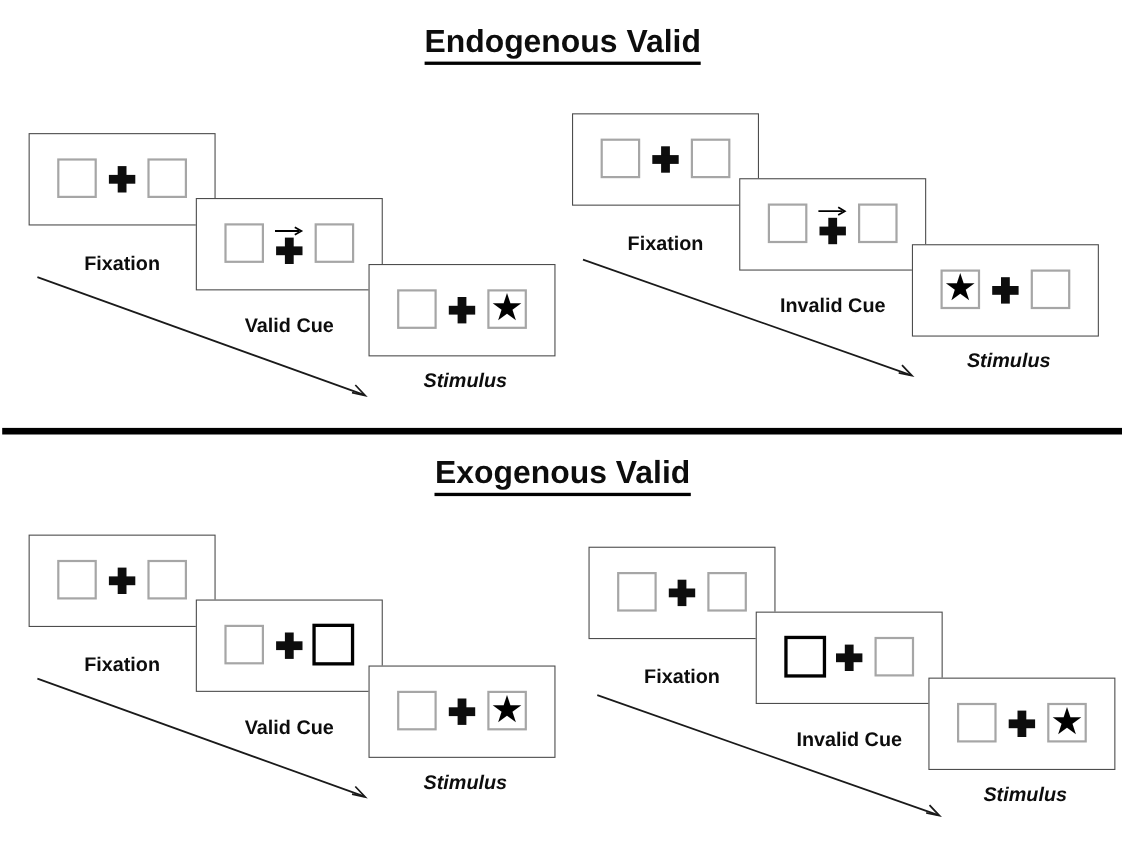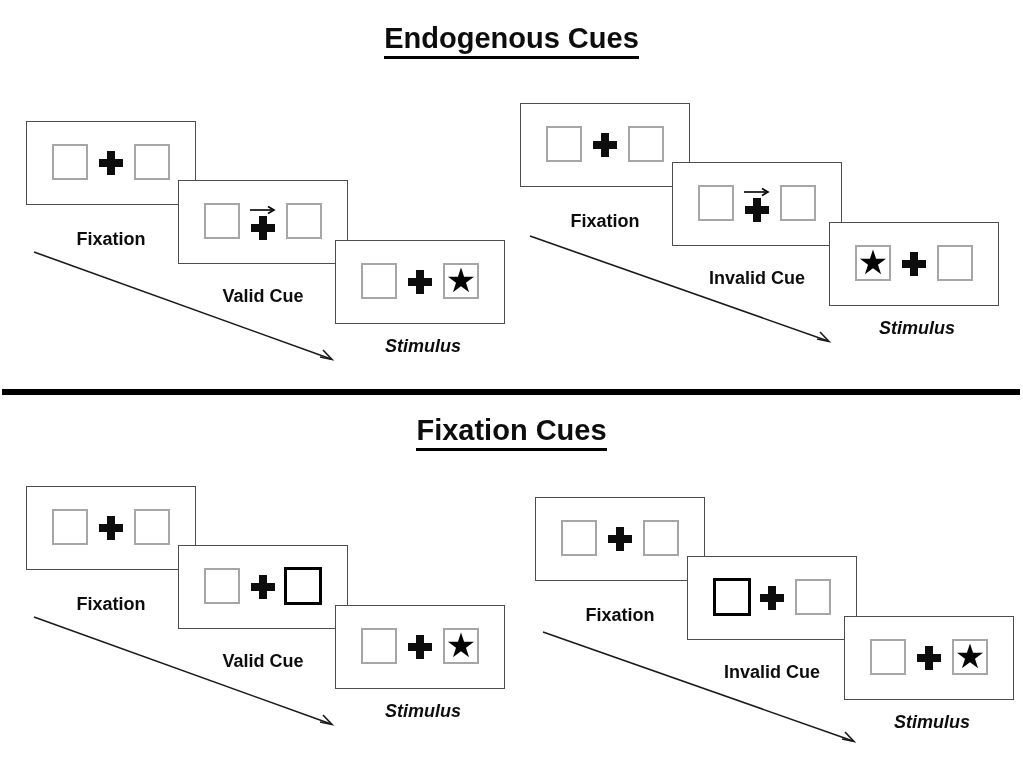--- a/index.html
+++ b/index.html
@@ -79,21 +79,21 @@
   .l2{left:152px;top:155px;margin-top:10px;}
   .l3{left:312px;top:215px;font-style:italic;}
   .timeline{
     position:absolute;left:0;top:128px;z-index:1;
   }
 </style>
 </head>
 <body>
 
 <div class="title title-endo">
-  <span>Endogenous Cues</span>
+  <span>Endogenous Valid</span>
 </div>
 
 <div class="group g-tl">
   <svg class="timeline" width="340" height="130">
     <line x1="8" y1="3" x2="305" y2="110" stroke="#1a1a1a" stroke-width="1.6"></line>
     <polyline points="294,108 306,110.5 297,101" fill="none" stroke="#1a1a1a" stroke-width="1.6"></polyline>
   </svg>
   <div class="panel p1">
     <div class="sq left"></div>
     <div class="center">
@@ -159,21 +159,21 @@
         <div class="plus"></div>
       </div>
     <div class="sq right"></div>
   </div>
   <div class="plabel l3">Stimulus</div>
 </div>
 
 <div class="divider"></div>
 
 <div class="title title-exo">
-  <span>Fixation Cues</span>
+  <span>Exogenous Valid</span>
 </div>
 
 <div class="group g-bl">
   <svg class="timeline" width="340" height="130">
     <line x1="8" y1="3" x2="305" y2="110" stroke="#1a1a1a" stroke-width="1.6"></line>
     <polyline points="294,108 306,110.5 297,101" fill="none" stroke="#1a1a1a" stroke-width="1.6"></polyline>
   </svg>
   <div class="panel p1">
     <div class="sq left"></div>
     <div class="center">

